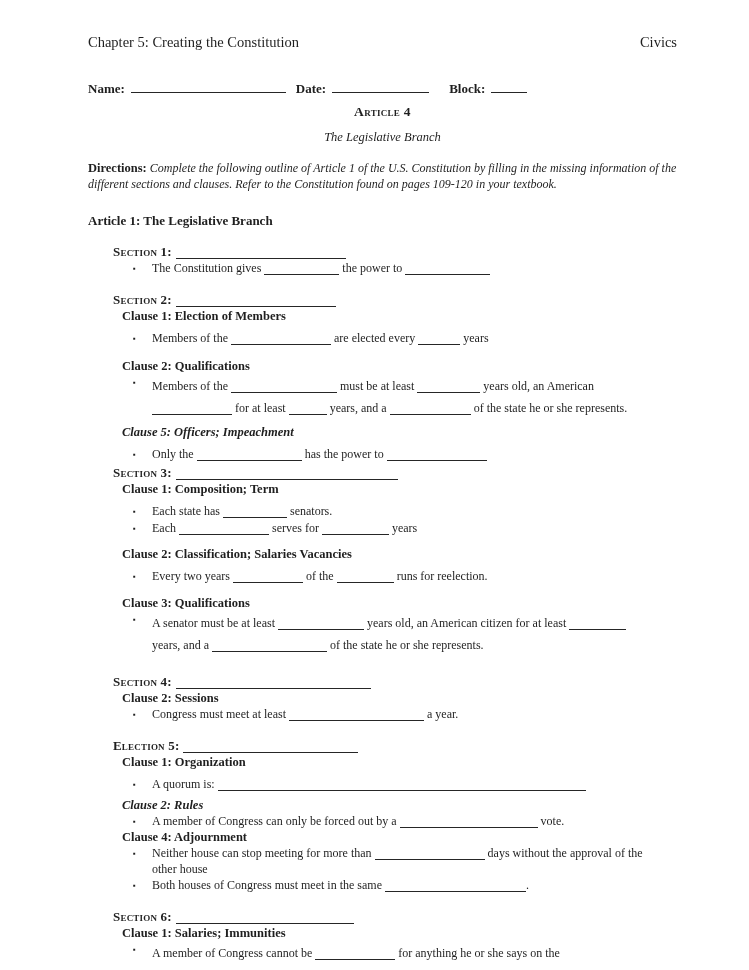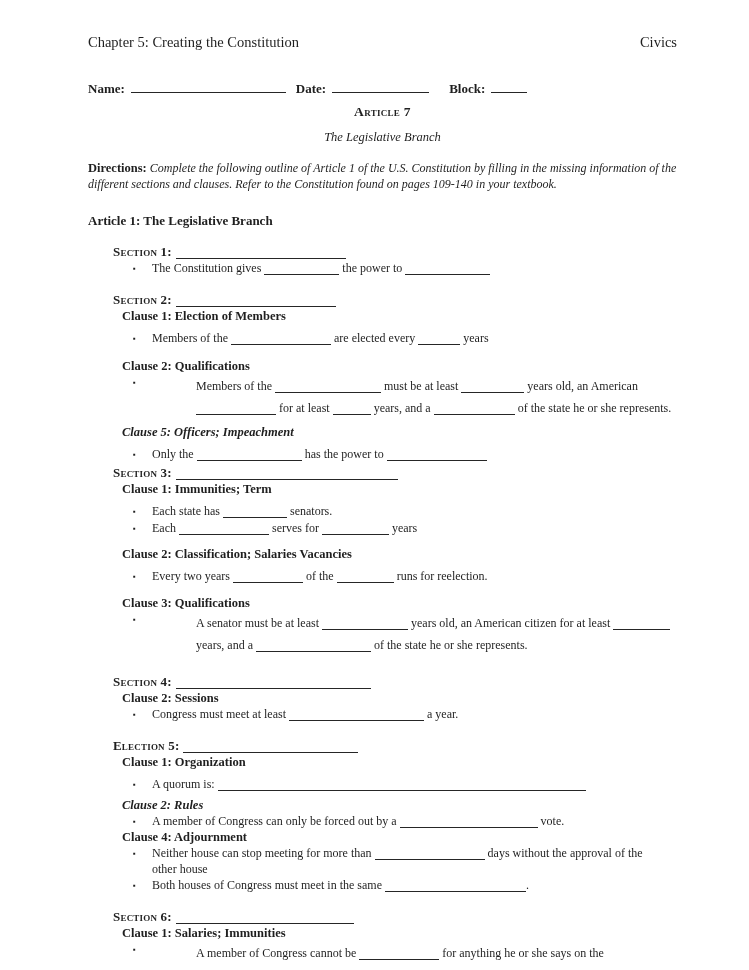--- a/index.html
+++ b/index.html
@@ -46,21 +46,21 @@
   .sec-head .blank { margin-left:4px; }
   .clause { margin-left:34px; margin-top:11px; font-weight:bold; font-size:12.5px; line-height:1.2; }
   .sec-head + .clause { margin-top:1px; }
   .clause.g-tight { margin-top:1px; }
   .clause.g-snug  { margin-top:5px;font-style:italic; }
   .clause.g-loose { margin-top:13px; }
   .bullet { display:flex; margin-left:45px; margin-top:7px; font-size:12px; }
   .bullet.g-tight { margin-top:1px; }
   .bullet .marker { flex:0 0 19px; font-size:8px; line-height:15px; color:#1f1f1f; }
   .bullet .content { flex:1 1 auto; line-height:1.3; white-space:pre-wrap; }
-  .bullet.spaced .content { line-height:1.85;margin-left:44px; }
+  .bullet.spaced .content { line-height:1.85; }
 </style>
 </head>
 <body>
 
 <div class="page">
 
   <div class="doc-header">
     <span>Chapter 5: Creating the Constitution</span>
     <span>Civics</span>
   </div>
@@ -70,26 +70,26 @@
     <span class="blank name-blank"></span>
     <span class="fgap1"></span>
     <span>Date:</span>
     <span class="blank date-blank"></span>
     <span class="fgap2"></span>
     <span>Block:</span>
     <span class="blank block-blank"></span>
   </div>
 
   <div class="title-block">
-    <div class="title-main">Article 7</div>
+    <div class="title-main">Article 4</div>
     <div class="title-sub">The Legislative Branch</div>
   </div>
 
   <div class="directions">
-    <span class="dir-label">Directions:</span><span class="dir-text"> Complete the following outline of Article 1 of the U.S. Constitution by filling in the missing information of the different sections and clauses.  Refer to the Constitution found on pages 109-140 in your textbook.</span>
+    <span class="dir-label">Directions:</span><span class="dir-text"> Complete the following outline of Article 1 of the U.S. Constitution by filling in the missing information of the different sections and clauses.  Refer to the Constitution found on pages 109-120 in your textbook.</span>
   </div>
 
   <div class="outline-heading">Article 1: The Legislative Branch</div>
 
   <div id="outline">
       <div class="section">
         <div class="sec-head"><span class="sec-label">Section 1:</span><span class="blank" style="width: 170px;"></span></div>
         <div class="bullet g-tight">
           <span class="marker">▪</span>
           <span class="content">The Constitution gives <span class="blank" style="width: 75px;"></span> the power to <span class="blank" style="width: 85px;"></span></span>
@@ -108,21 +108,21 @@
           <span class="content">Members of the <span class="blank" style="width: 106px;"></span> must be at least <span class="blank" style="width: 63px;"></span> years old, an American<br><span class="blank" style="width: 80px;"></span> for at least <span class="blank" style="width: 38px;"></span> years, and a <span class="blank" style="width: 81px;"></span> of the state he or she represents.</span>
         </div>
         <div class="clause g-snug">Clause 5: Officers; Impeachment</div>
         <div class="bullet">
           <span class="marker">▪</span>
           <span class="content">Only the <span class="blank" style="width: 105px;"></span> has the power to <span class="blank" style="width: 100px;"></span></span>
         </div>
       </div>
       <div class="section g-tight">
         <div class="sec-head"><span class="sec-label">Section 3:</span><span class="blank" style="width: 222px;"></span></div>
-        <div class="clause">Clause 1: Immunities; Term</div>
+        <div class="clause">Clause 1: Composition; Term</div>
         <div class="bullet">
           <span class="marker">▪</span>
           <span class="content">Each state has <span class="blank" style="width: 64px;"></span> senators.</span>
         </div>
         <div class="bullet g-tight">
           <span class="marker">▪</span>
           <span class="content">Each <span class="blank" style="width: 90px;"></span> serves for <span class="blank" style="width: 67px;"></span> years</span>
         </div>
         <div class="clause">Clause 2: Classification; Salaries Vacancies</div>
         <div class="bullet">

